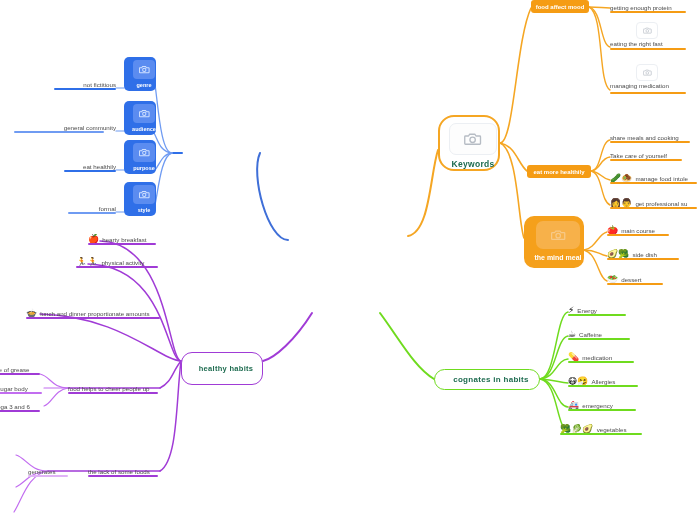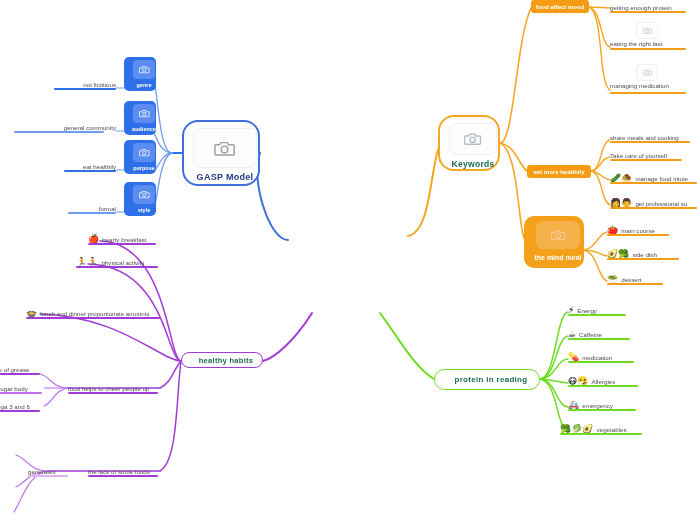--- a/index.html
+++ b/index.html
@@ -58,21 +58,21 @@
   }
   .bluebox .ph{width:22px;height:19px;border-radius:4px;background:#5b8cf0;
     display:flex;align-items:center;justify-content:center;}
   .bluebox .lbl{font-size:5.5px;color:#ffffff;margin-top:3px;font-weight:bold;}
 
   
   .pill{
     border-radius:11px;background:#ffffff;display:flex;align-items:center;justify-content:center;
     box-sizing:border-box;font-weight:bold;letter-spacing:.3px;
   }
-  #node-habits{left:181px;top:352px;width:82px;height:16px;border:1.6px solid #a03bd6;
+  #node-habits{left:181px;top:352px;width:82px;height:33px;border:1.6px solid #a03bd6;
     color:#1d6b4f;font-size:7.5px;}
   #node-cognates{left:434px;top:369px;width:106px;height:21px;border:1.6px solid #6fdb1e;
     color:#1d6b4f;font-size:8px;}
 
   
   .chip{
     border-radius:3px;background:#f59c14;color:#ffffff;font-size:6px;font-weight:bold;
     display:flex;align-items:center;justify-content:center;box-sizing:border-box;
     padding:0 4px;white-space:nowrap;
   }
@@ -157,29 +157,20 @@
 
       <path d="M181,361 C176,400 178,460 160,471" stroke="#a03bd6" stroke-width="1.5"></path>
       <path d="M160,471 C110,471 80,471 48,471" stroke="#a03bd6" stroke-width="1.5"></path>
       <path d="M48,471 C30,471 26,458 16,455" stroke="#c26df0" stroke-width="1.2"></path>
       <path d="M48,471 C30,472 26,482 16,487" stroke="#c26df0" stroke-width="1.2"></path>
       <path d="M48,471 C28,474 22,500 14,512" stroke="#c26df0" stroke-width="1.2"></path>
     </g>
   </svg>
 
 
-  <div class="node picnode" id="node-gasp">
-    <div class="ph">
-      <svg class="cam" width="22" height="17" viewBox="0 0 24 18" fill="none" stroke="#9aa0a8" stroke-width="1.6" stroke-linejoin="round">
-        <path d="M2 5h4l1.6-2.4h6.8L16 5h5a1 1 0 0 1 1 1v9a1 1 0 0 1-1 1H2a1 1 0 0 1-1-1V6a1 1 0 0 1 1-1z"></path>
-        <circle cx="11.5" cy="10" r="3.6"></circle>
-      </svg>
-    </div>
-    <div class="lbl">GASP Model</div>
-  </div>
 
   <div class="node bluebox" style="left:124px;top:57px;">
     <div class="ph">
       <svg class="cam" width="11" height="9" viewBox="0 0 24 18" fill="none" stroke="#cfe0ff" stroke-width="2.2" stroke-linejoin="round">
           <path d="M2 5h4l1.6-2.4h6.8L16 5h5a1 1 0 0 1 1 1v9a1 1 0 0 1-1 1H2a1 1 0 0 1-1-1V6a1 1 0 0 1 1-1z"></path>
           <circle cx="11.5" cy="10" r="3.6"></circle>
         </svg>
     </div>
     <div class="lbl">genre</div>
   </div>
@@ -313,21 +304,21 @@
     <span class="txt">side dish</span>
     <span class="rule rule-orange" style="width:72px;"></span>
   </div>
   <div class="leaf right" style="left:607px;top:271px;width:66px;height:14px;">
     <span class="em">🥗</span>
     <span class="txt">dessert</span>
     <span class="rule rule-orange" style="width:56px;"></span>
   </div>
 
   <div class="node pill" id="node-cognates">
-    <span>protein in reading</span>
+    <span>cognates in habits</span>
   </div>
 
   <div class="leaf right" style="left:568px;top:302px;width:60px;height:14px;">
     <span class="em">⚡</span>
     <span class="txt">Energy</span>
     <span class="rule rule-green" style="width:58px;"></span>
   </div>
   <div class="leaf right" style="left:568px;top:326px;width:64px;height:14px;">
     <span class="em">☕</span>
     <span class="txt">Caffeine</span>

